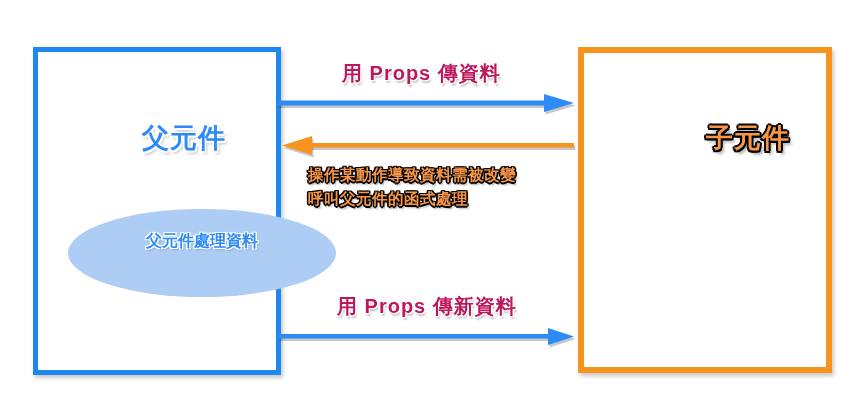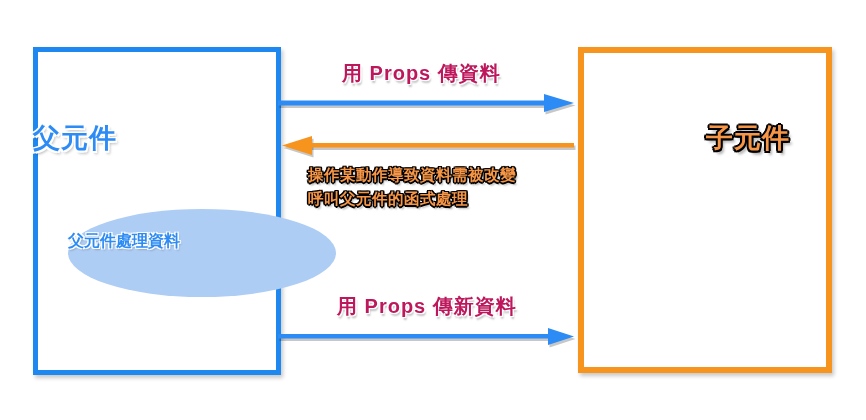--- a/index.html
+++ b/index.html
@@ -43,24 +43,24 @@
   
   .box-title {
     position: absolute;
     font-size: 27px;
     font-weight: bold;
     letter-spacing: 1px;
     white-space: nowrap;
     z-index: 6;
   }
   #parent-title {
-    left: 33px;
+    left: 44px;
     top: 120px;
     width: 280px;
-    text-align: left;
+    text-align: center;
     color: #2C8BF4;
     text-shadow:
       -1.5px -1.5px 0 #ffffff,
        1.5px -1.5px 0 #ffffff,
       -1.5px  1.5px 0 #ffffff,
        1.5px  1.5px 0 #ffffff,
        2px 3px 3px rgba(0,0,0,0.30);
   }
   #child-title {
     left: 578px;
@@ -90,21 +90,21 @@
     height: 88px;
     background: #AECDF5;
     border-radius: 50%;
     z-index: 3;
   }
   #ellipse-text {
     position: absolute;
     left: 68px;
     top: 228px;
     width: 268px;
-    text-align: left;
+    text-align: center;
     z-index: 7;
     font-size: 16px;
     font-weight: bold;
     line-height: 25px;
     color: #2C8BF4;
     white-space: nowrap;
     text-shadow:
       -1.2px -1.2px 0 #ffffff,
        1.2px -1.2px 0 #ffffff,
       -1.2px  1.2px 0 #ffffff,

